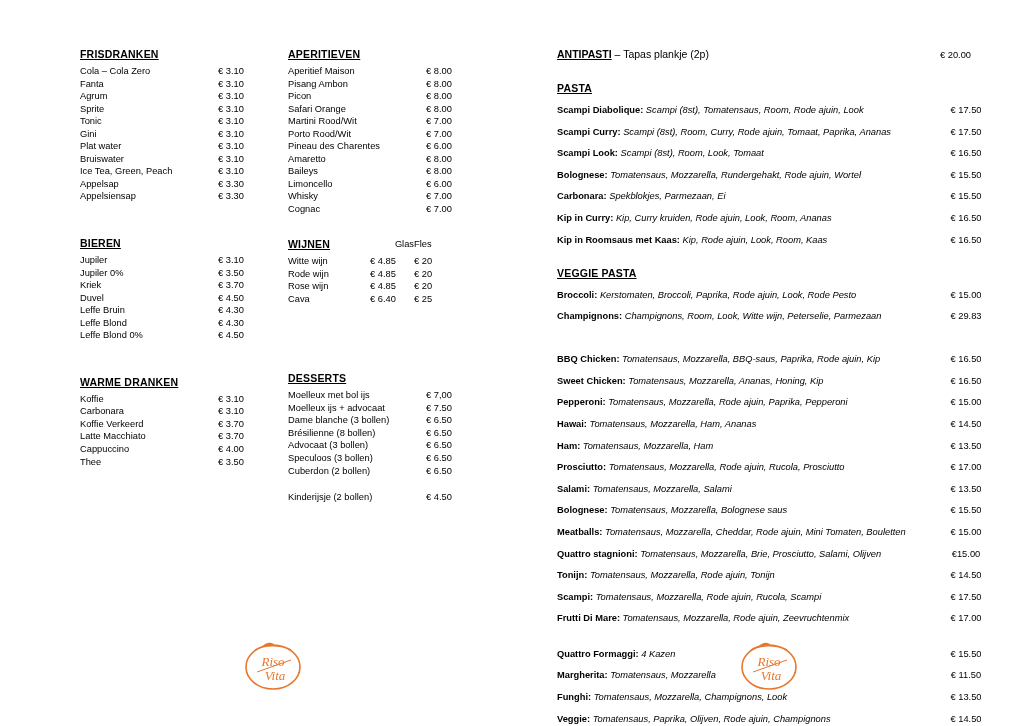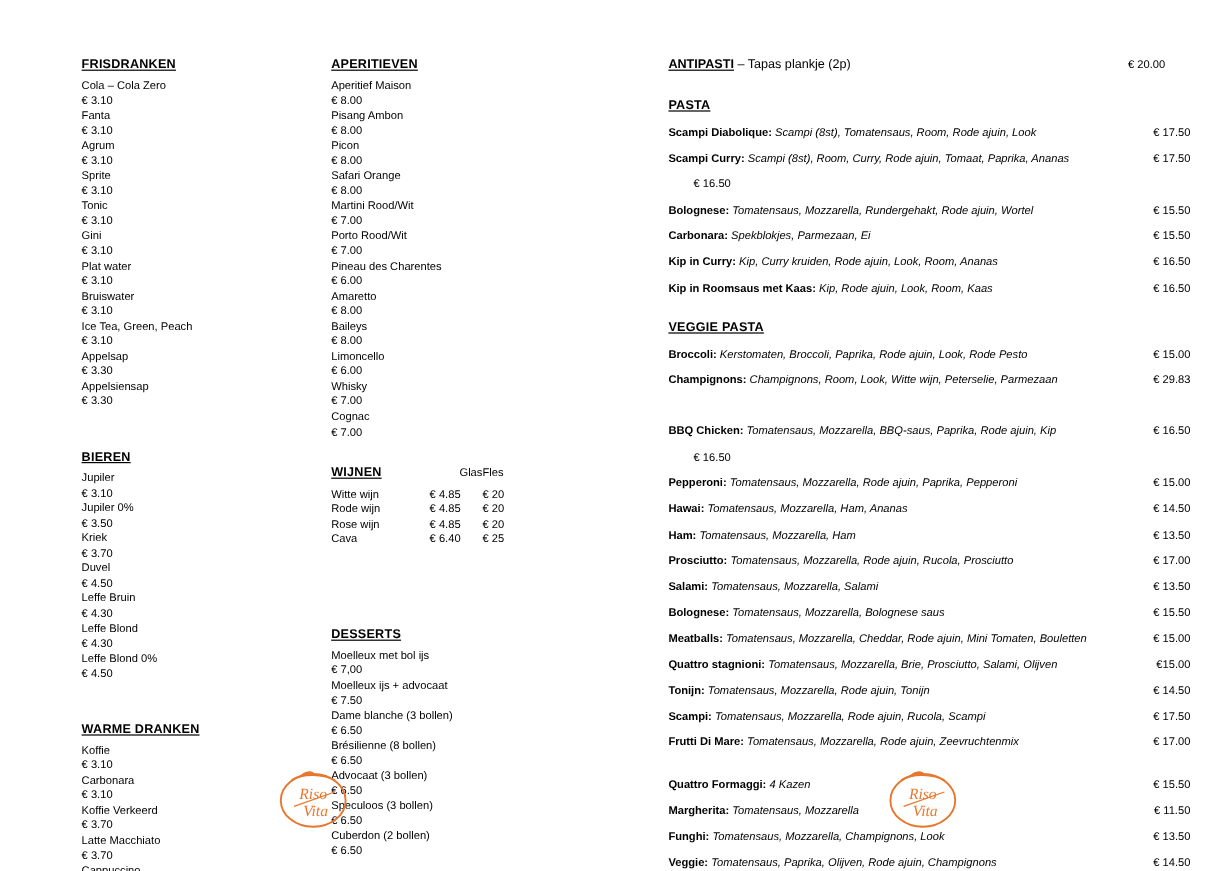--- a/index.html
+++ b/index.html
@@ -16,21 +16,21 @@
     overflow: hidden;
   }
   .page {
     position: relative;
     width: 1024px;
     height: 726px;
   }
   
   .left-page {
     position: absolute;
-    left: 4px;
+    left: 16px;
     top: 0;
     width: 512px;
     height: 726px;
   }
   .right-page {
     position: absolute;
     left: 512px;
     top: 0;
     width: 512px;
     height: 726px;
@@ -51,21 +51,20 @@
     text-decoration: underline;
     letter-spacing: 0.2px;
     margin-bottom: 5px;
     white-space: nowrap;
   }
   .row {
     display: flex;
     font-size: 9.3px;
     line-height: 12.55px;
     white-space: nowrap;
-    flex-direction: column;
   }
   .row .nm { flex: 0 0 auto; width: 138px; }
   .row .pr { flex: 0 0 auto; width: 42px; }
   .row .pr2 { flex: 0 0 auto; width: 44px; }
 
   .wine-head {
     display: flex;
     font-size: 9.3px;
     line-height: 12.55px;
     white-space: nowrap;
@@ -104,21 +103,21 @@
   }
   .r-row .desc {
     flex: 1 1 auto;
     padding-right: 8px;
   }
   .r-row .desc b { font-weight: bold; }
   .r-row .desc i { font-style: italic; }
   .r-row .price {
     flex: 0 0 auto;
     width: 52px;
-    text-align: right;
+    text-align: center;
     white-space: nowrap;
   }
   .r-head-row {
     display: flex;
     align-items: baseline;
     font-size: 10.5px;
     margin-bottom: 8px;
   }
   .r-head-row .desc { flex: 1 1 auto; }
   .r-head-row .desc .t { font-weight: bold; text-decoration: underline; }
@@ -420,20 +419,21 @@
       <div class="blk">
         <div class="r-row">
             <div class="desc"><b>Scampi Diabolique:</b><i> Scampi (8st), Tomatensaus, Room, Rode ajuin, Look</i></div>
             <div class="price">€ 17.50</div>
           </div>
         <div class="r-row">
             <div class="desc"><b>Scampi Curry:</b><i> Scampi (8st), Room, Curry, Rode ajuin, Tomaat, Paprika, Ananas</i></div>
             <div class="price">€ 17.50</div>
           </div>
         <div class="r-row">
+            <div class="desc"><b>Scampi Look:</b><i> Scampi (8st), Room, Look, Tomaat</i></div>
             <div class="price">€ 16.50</div>
           </div>
         <div class="r-row">
             <div class="desc"><b>Bolognese:</b><i> Tomatensaus, Mozzarella, Rundergehakt, Rode ajuin, Wortel</i></div>
             <div class="price">€ 15.50</div>
           </div>
         <div class="r-row">
             <div class="desc"><b>Carbonara:</b><i> Spekblokjes, Parmezaan, Ei</i></div>
             <div class="price">€ 15.50</div>
           </div>
@@ -464,20 +464,21 @@
 
       <div class="sp-6"></div>
 
       <div class="sp-10"></div>
       <div>
         <div class="r-row">
             <div class="desc"><b>BBQ Chicken:</b><i> Tomatensaus, Mozzarella, BBQ-saus, Paprika, Rode ajuin, Kip</i></div>
             <div class="price">€ 16.50</div>
           </div>
         <div class="r-row">
+            <div class="desc"><b>Sweet Chicken:</b><i> Tomatensaus, Mozzarella, Ananas, Honing, Kip</i></div>
             <div class="price">€ 16.50</div>
           </div>
         <div class="r-row">
             <div class="desc"><b>Pepperoni:</b><i> Tomatensaus, Mozzarella, Rode ajuin, Paprika, Pepperoni</i></div>
             <div class="price">€ 15.00</div>
           </div>
         <div class="r-row">
             <div class="desc"><b>Hawai:</b><i> Tomatensaus, Mozzarella, Ham, Ananas</i></div>
             <div class="price">€ 14.50</div>
           </div>

